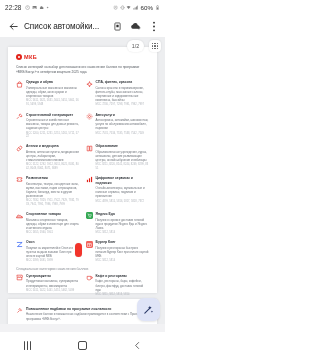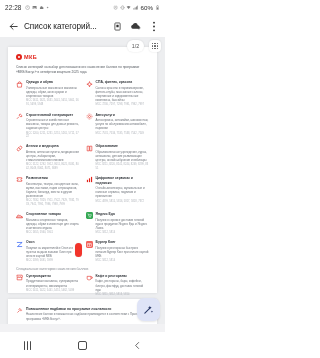--- a/index.html
+++ b/index.html
@@ -169,21 +169,21 @@
         </svg>
     </div>
   </div>
 
   <div class="appbar">
     <div class="ab-back">
       <svg width="11" height="11" viewBox="0 0 24 24">
           <path d="M20 12H5M11 6l-6 6 6 6" fill="none" stroke="#303030" stroke-width="2" stroke-linecap="round" stroke-linejoin="round"></path>
         </svg>
     </div>
-    <div class="ab-title">Список категорий...</div>
+    <div class="ab-title">Список автомойки...</div>
     <div class="ab-actions">
       <div class="ab-ico">
         <svg width="9" height="9" viewBox="0 0 24 24">
             <rect x="5" y="2.5" width="14" height="19" rx="2" fill="none" stroke="#303030" stroke-width="2"></rect>
             <rect x="9" y="7" width="6" height="7" rx="1" fill="#303030"></rect>
           </svg>
       </div>
       <div class="ab-ico">
         <svg width="10" height="10" viewBox="0 0 24 24">
             <path d="M6.5 18.5h9.5a4.2 4.2 0 0 0 .3-8.4 6.3 6.3 0 0 0-12-1.2 3.9 3.9 0 0 0 2.2 9.6z" fill="#3a3a3a"></path>

